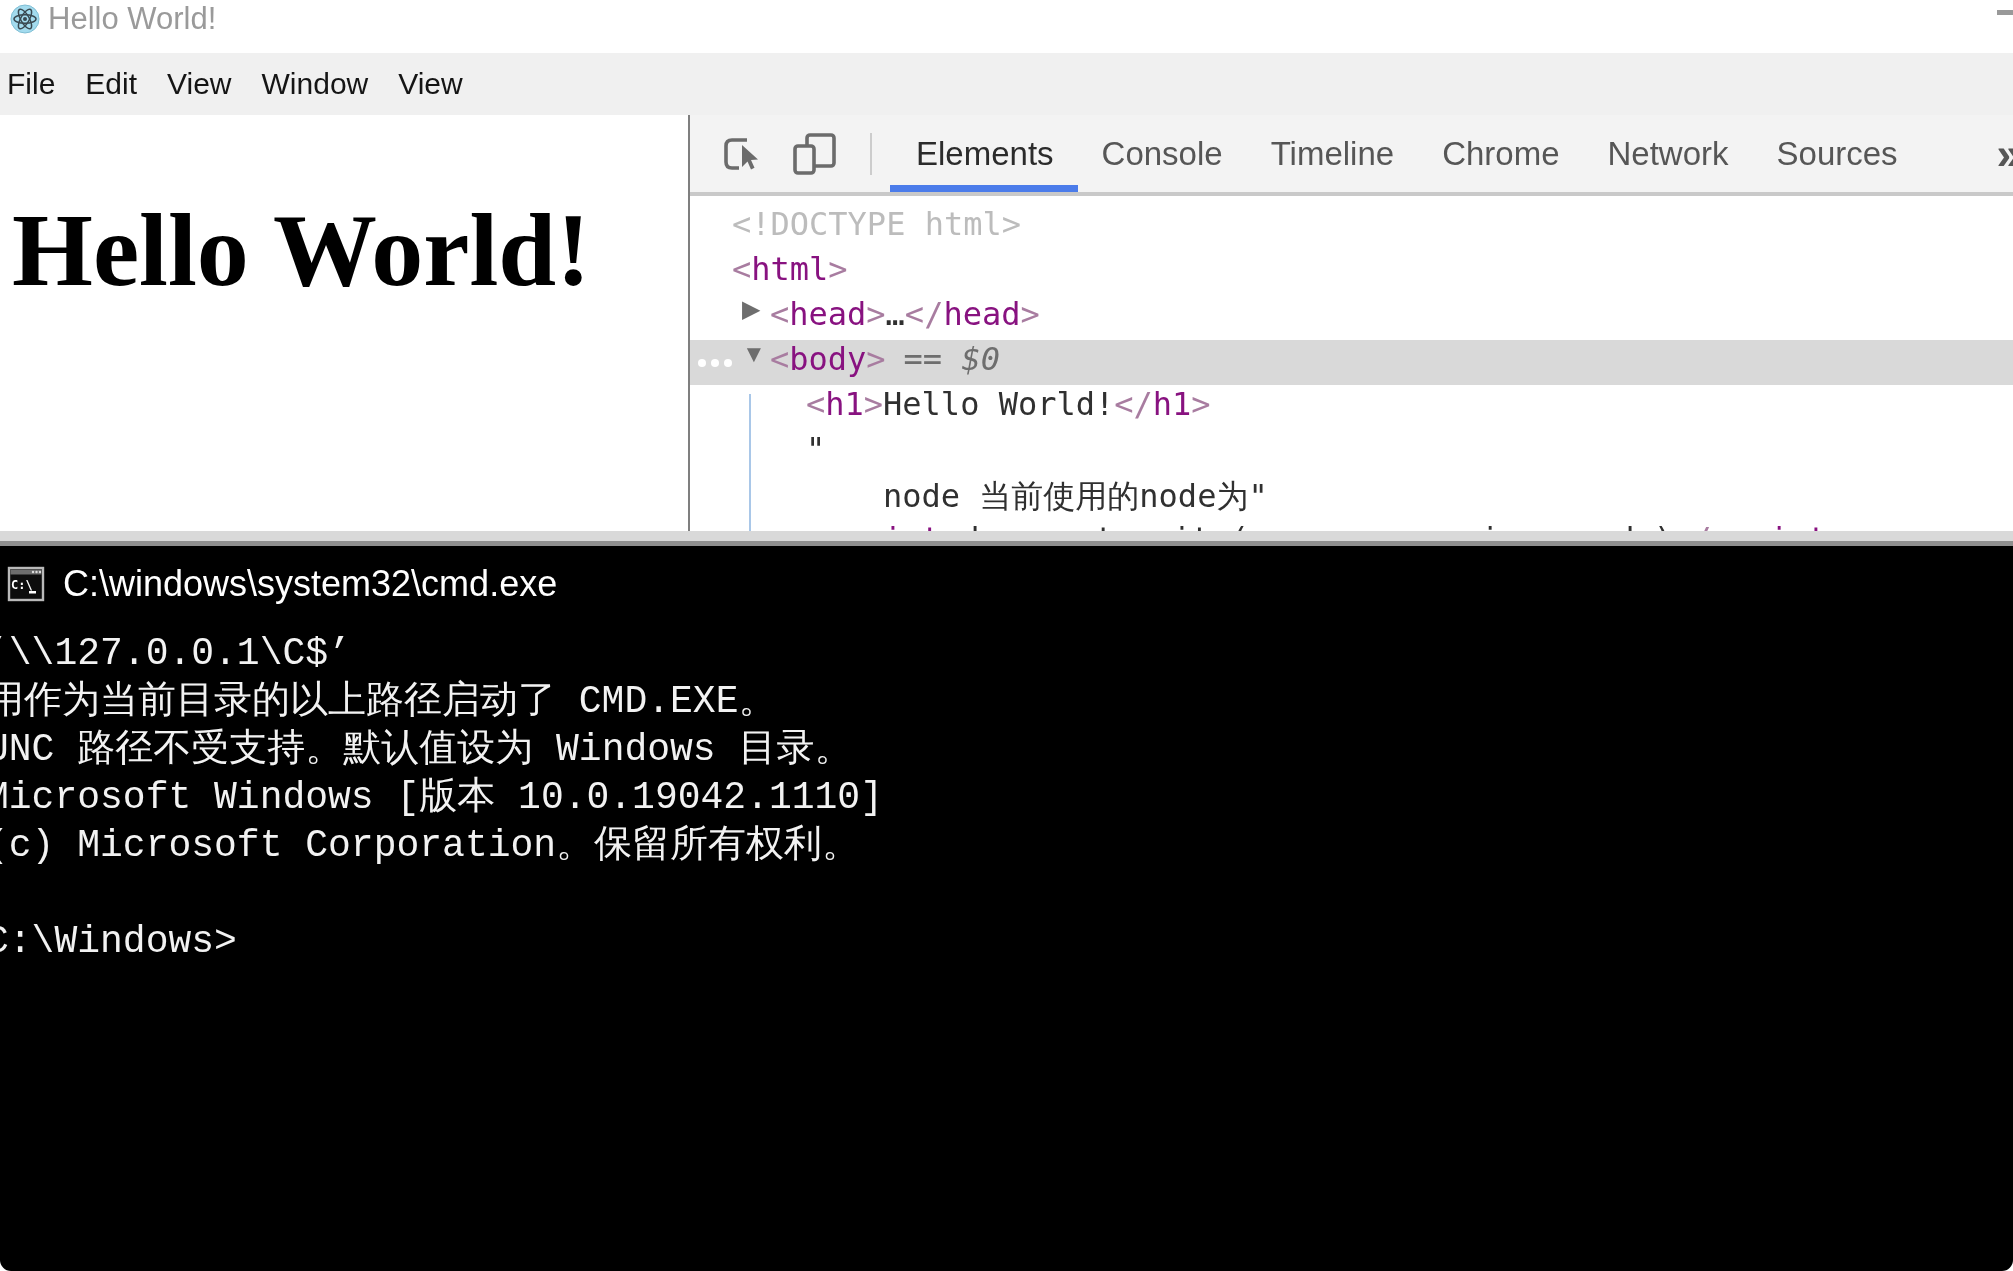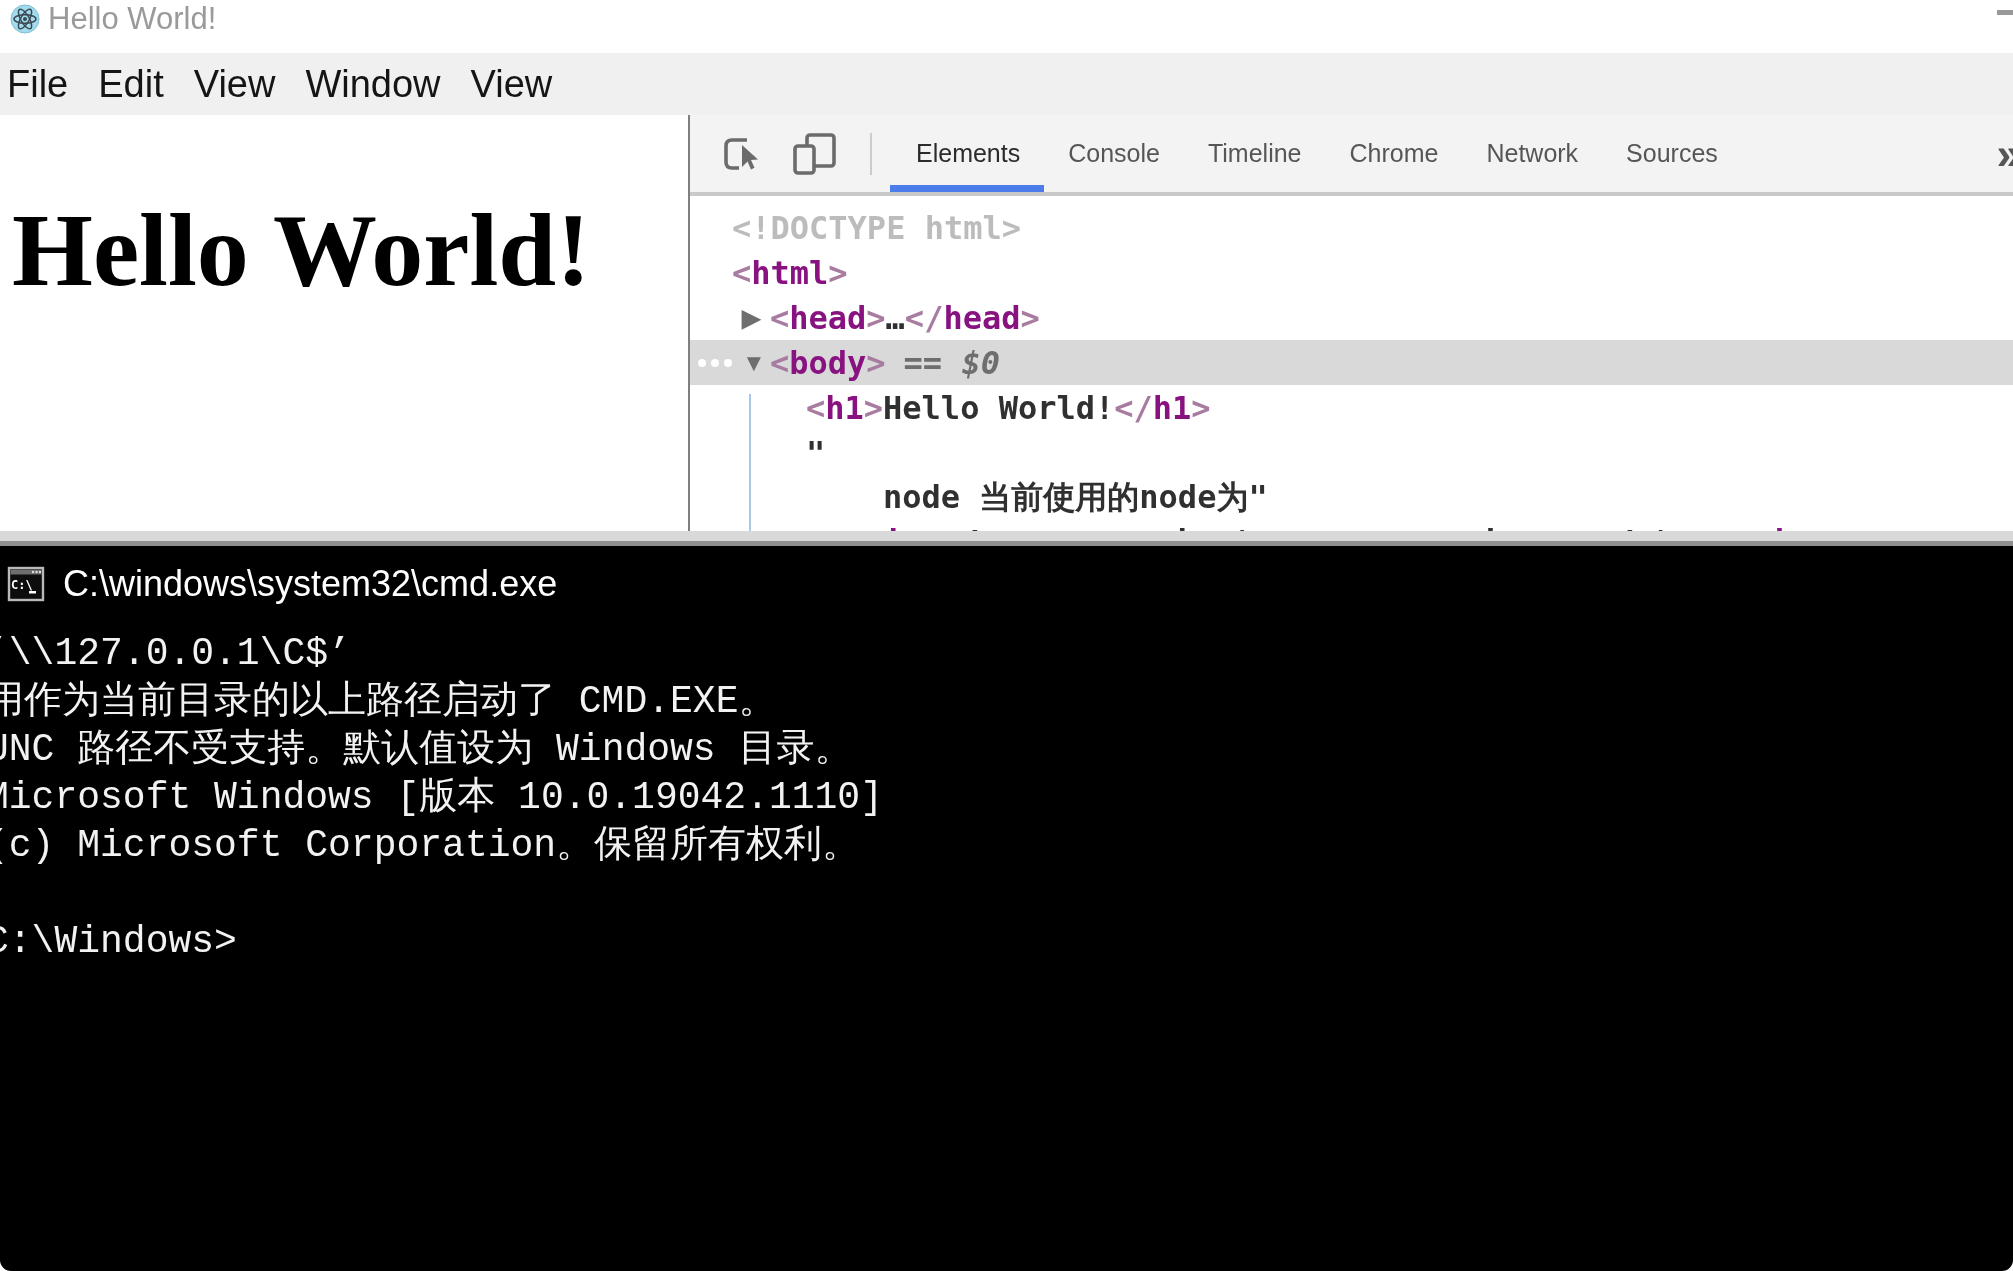--- a/index.html
+++ b/index.html
@@ -8,46 +8,46 @@
 
   
   .titlebar{position:absolute;left:0;top:0;width:2013px;height:53px;background:#fff;}
   .app-icon{position:absolute;left:10px;top:4px;width:30px;height:30px;}
   .win-title{position:absolute;left:48px;top:2px;font-size:31px;color:#9a9a9a;line-height:34px;}
   .min-btn{position:absolute;right:0;top:10px;width:16px;height:5px;background:#999;}
 
   
   .menubar{position:absolute;left:0;top:53px;width:2013px;height:62px;background:#f0f0f0;
            display:flex;align-items:center;gap:30px;padding-left:7px;box-sizing:border-box;}
-  .menu-item{font-size:38px;color:#151515;}
+  .menu-item{font-size:30px;color:#151515;}
 
   
   .page-pane{position:absolute;left:0;top:115px;width:688px;height:431px;background:#fff;overflow:hidden;}
   .page-h1{margin:0;padding:80px 0 0 12px;font-family:"Liberation Serif","DejaVu Serif",serif;
            font-weight:bold;font-size:104px;line-height:1.05;color:#000;}
   .page-p{margin:66px 0 0 10px;width:650px;font-family:"Liberation Serif","DejaVu Serif",serif;
           font-size:45px;line-height:56px;color:#000;}
 
   .v-divider{position:absolute;left:688px;top:115px;width:2px;height:431px;background:#7f7f7f;}
 
   
   .devtools{position:absolute;left:690px;top:115px;width:1323px;height:431px;background:#fff;overflow:hidden;}
   .dt-toolbar{position:relative;height:81px;background:#f3f3f3;border-bottom:4px solid #c9c9c9;
               display:flex;align-items:center;box-sizing:border-box;overflow:hidden;}
   .dt-iconbtn{width:48px;height:48px;display:flex;align-items:center;justify-content:center;margin-left:26px;}
   .dt-sep{width:2px;height:42px;background:#ccc;margin-left:32px;}
   .dt-tabs{display:flex;gap:48px;margin-left:44px;align-items:center;height:100%;}
-  .dt-tab{position:relative;font-size:25px;color:#565656;height:100%;display:flex;align-items:center;}
+  .dt-tab{position:relative;font-size:33px;color:#565656;height:100%;display:flex;align-items:center;}
   .dt-tab.active{color:#2b2b2b;}
   .dt-tab.active::after{content:"";position:absolute;left:-26px;right:-24px;bottom:0;height:7px;background:#4b7cea;}
   .dt-overflow{position:absolute;right:-8px;top:14px;font-size:44px;color:#565656;font-weight:bold;}
 
   .dt-tree{position:relative;padding-top:9px;font-family:"DejaVu Sans Mono",monospace;
            font-size:32px;color:#303030;height:346px;}
-  .row{position:relative;height:45px;display:flex;align-items:center;white-space:pre;font-weight:bold;}
+  .row{position:relative;height:45px;display:flex;white-space:pre;}
   .ind0{padding-left:42px;}
   .indA{padding-left:52px;}
   .ind1{padding-left:116px;}
   .ind2{padding-left:193px;}
   .arrow{display:inline-block;width:28px;font-size:24px;color:#6e6e6e;font-family:"Liberation Sans",sans-serif;}
   .row.selected{background:#d9d9d9;}
   .dots{position:absolute;left:8px;top:50%;margin-top:-4px;display:flex;gap:5px;}
   .dots i{width:8px;height:8px;border-radius:50%;background:#fff;}
   .pu{color:#881280;}
   .br{color:#a87ca0;}

